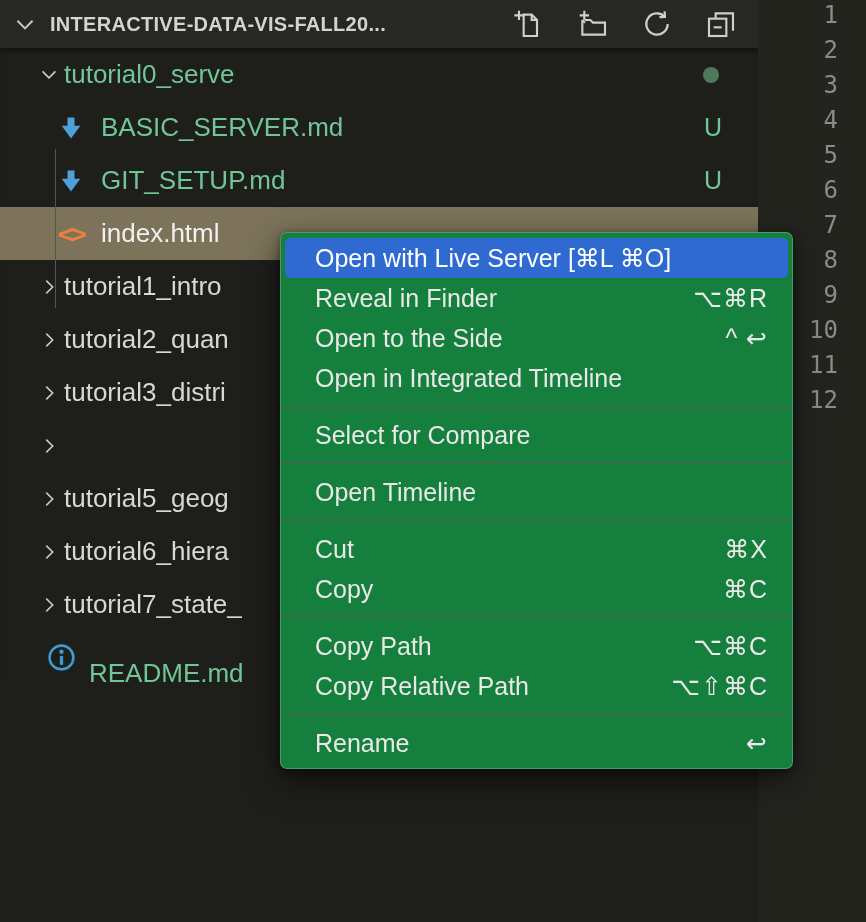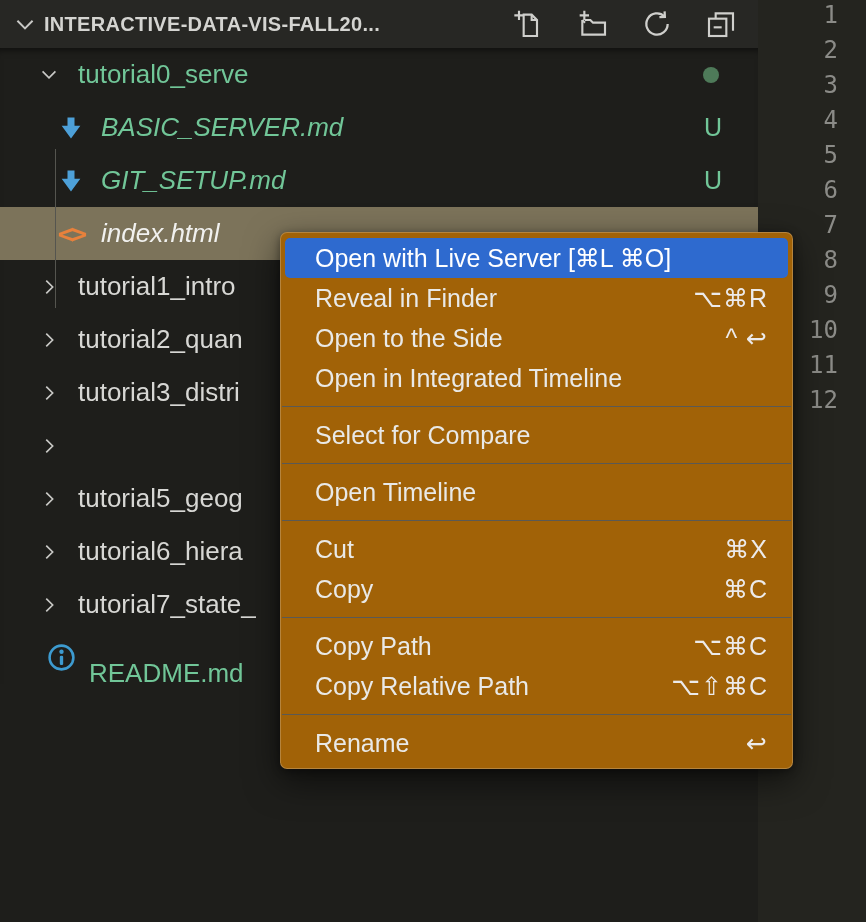--- a/index.html
+++ b/index.html
@@ -11,32 +11,32 @@
   }
   
   .sidebar{position:absolute;left:0;top:0;width:758px;height:922px;background:#1e1e1b;}
   .explorer-header{
     height:48px;display:flex;align-items:center;background:#272724;
     padding-left:12px;box-sizing:border-box;
   }
   .explorer-header .twist{display:flex;width:26px;flex:0 0 auto;}
   .explorer-header .title{
     color:#d4d4d1;font-size:20px;font-weight:bold;letter-spacing:.3px;
-    white-space:nowrap;overflow:hidden;flex:1 1 auto;margin-left:6px;
+    white-space:nowrap;overflow:hidden;flex:1 1 auto;margin-left:12px;
   }
   .header-actions{display:flex;align-items:center;gap:30px;padding:0 20px 0 8px;flex:0 0 auto;}
   .hicon{width:34px;height:34px;display:flex;align-items:center;justify-content:center;border-radius:5px;}
   .tree{position:relative;box-shadow:inset 0 7px 7px -5px rgba(0,0,0,.55);}
   .row{height:53px;display:flex;align-items:center;position:relative;}
   .row .tw{width:22px;margin-left:38px;display:flex;flex:0 0 auto;}
-  .row .lbl{margin-left:18px;font-size:26px;white-space:nowrap;}
+  .row .lbl{margin-left:4px;font-size:26px;white-space:nowrap;}
   .green{color:#71c698;}
   .white{color:#d7d7d4;}
   .row.child .ficon{margin-left:56px;width:30px;display:flex;justify-content:center;flex:0 0 auto;}
-  .row.child .lbl{margin-left:15px;font-style:italic;}
+  .row.child .lbl{margin-left:15px;}
   .row.rootfile .ficon{margin-left:45px;width:33px;display:flex;justify-content:center;flex:0 0 auto;}
   .row.rootfile .lbl{margin-left:11px;margin-top:32px;}
   .row.selected{background:#7c735a;}
   .row.selected .lbl{color:#f1f1ef;}
   .code-glyph{
     font-family:"DejaVu Sans Mono",monospace;font-weight:bold;font-size:27px;
     color:#e8813c;letter-spacing:-3px;line-height:1;
   }
   .badge{
     position:absolute;right:36px;top:0;height:53px;display:flex;align-items:center;
@@ -46,21 +46,21 @@
   .indent-guide{position:absolute;left:55px;top:101px;width:1px;height:159px;background:#55554f;z-index:2;}
   
   .editor{position:absolute;left:758px;top:0;right:0;bottom:0;background:#24241f;}
   .linenums{
     position:absolute;top:-2px;right:28px;text-align:right;
     font-family:"DejaVu Sans Mono",monospace;font-size:24px;color:#8b8b87;line-height:35px;
   }
   
   .menu{
     position:absolute;left:280px;top:232px;width:513px;box-sizing:border-box;
-    background:#a16207;border:1px solid rgba(255,255,255,.22);border-radius:7px;
+    background:#15803d;border:1px solid rgba(255,255,255,.22);border-radius:7px;
     padding:5px 0;z-index:10;
     box-shadow:0 12px 34px rgba(0,0,0,.55),0 2px 8px rgba(0,0,0,.4);
   }
   .mi{
     height:40px;margin:0 4px;border-radius:5px;display:flex;align-items:center;
     justify-content:space-between;padding:0 20px 0 30px;
     color:#e9e9e7;font-size:25px;white-space:nowrap;
   }
   .mi .sc{margin-left:20px;color:#eceaea;letter-spacing:1px;}
   .mi.hl{background:#2e6acf;color:#ffffff;}

